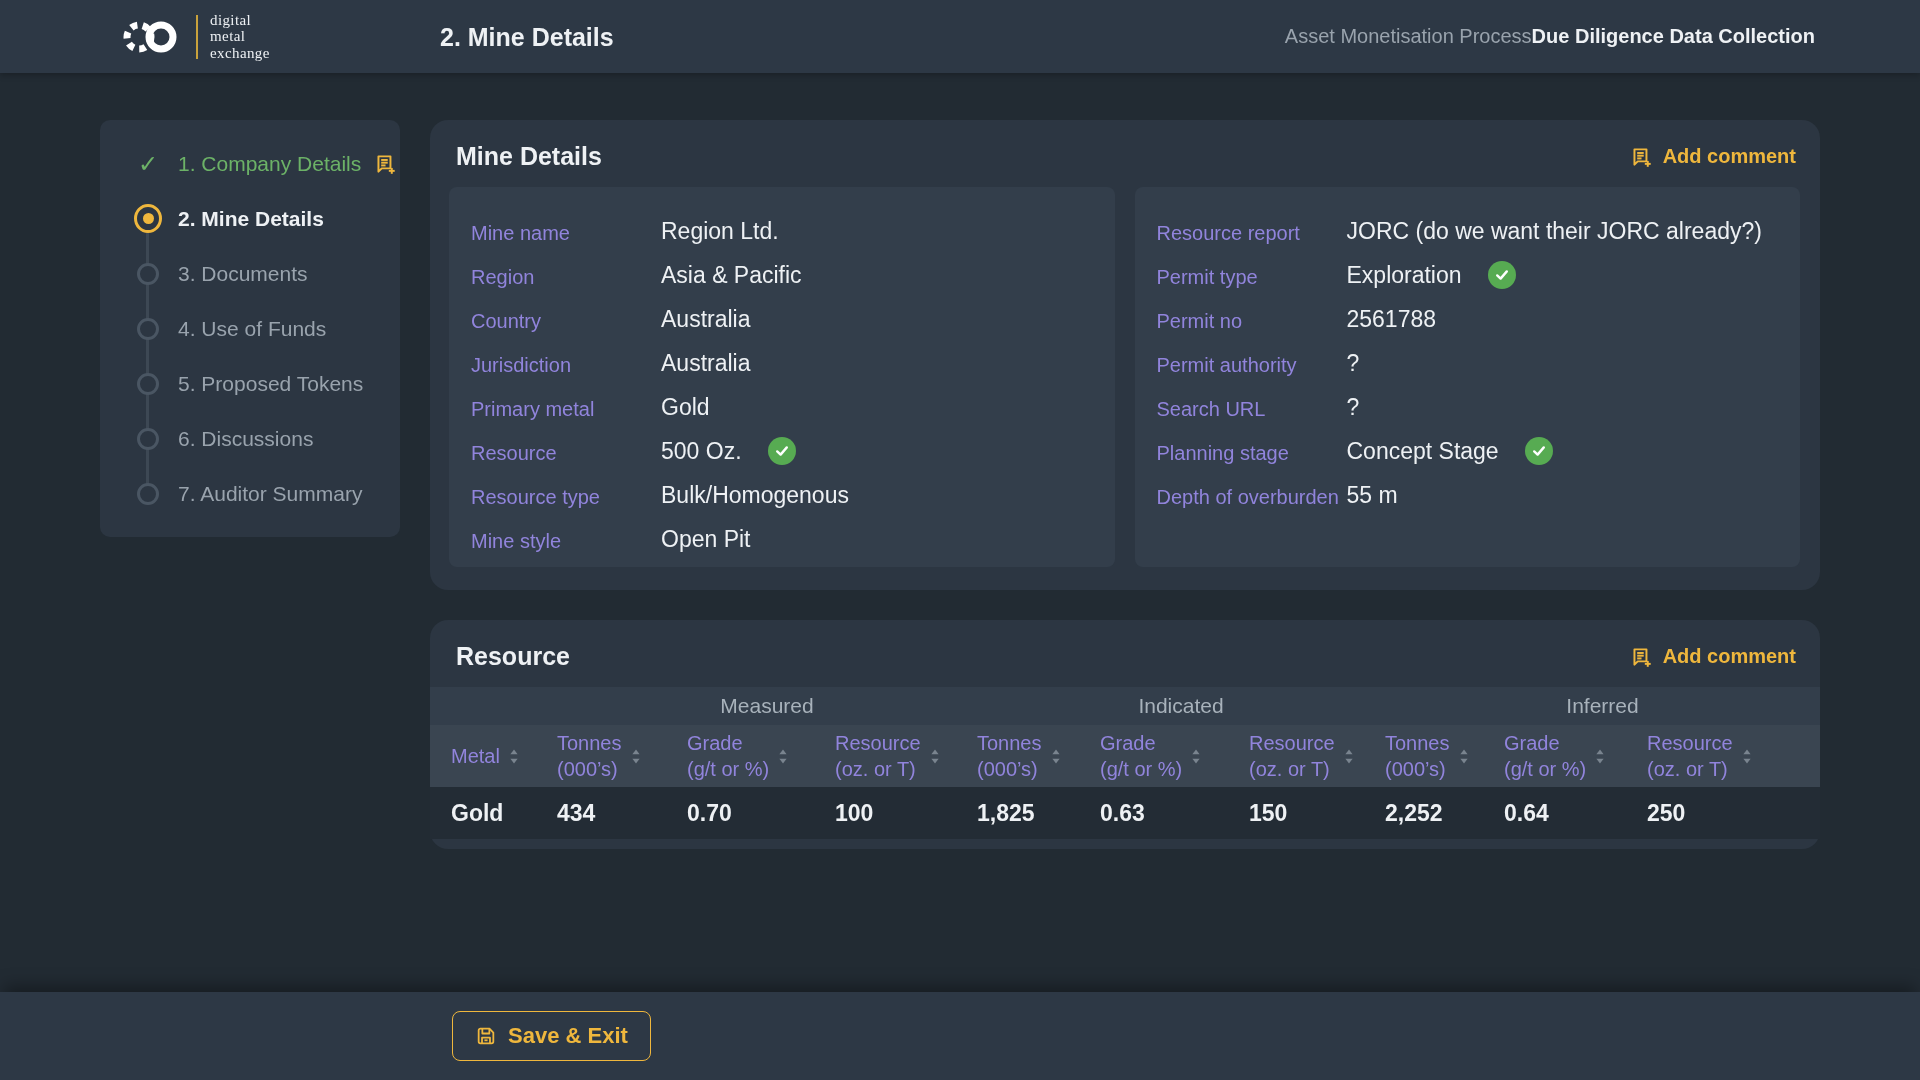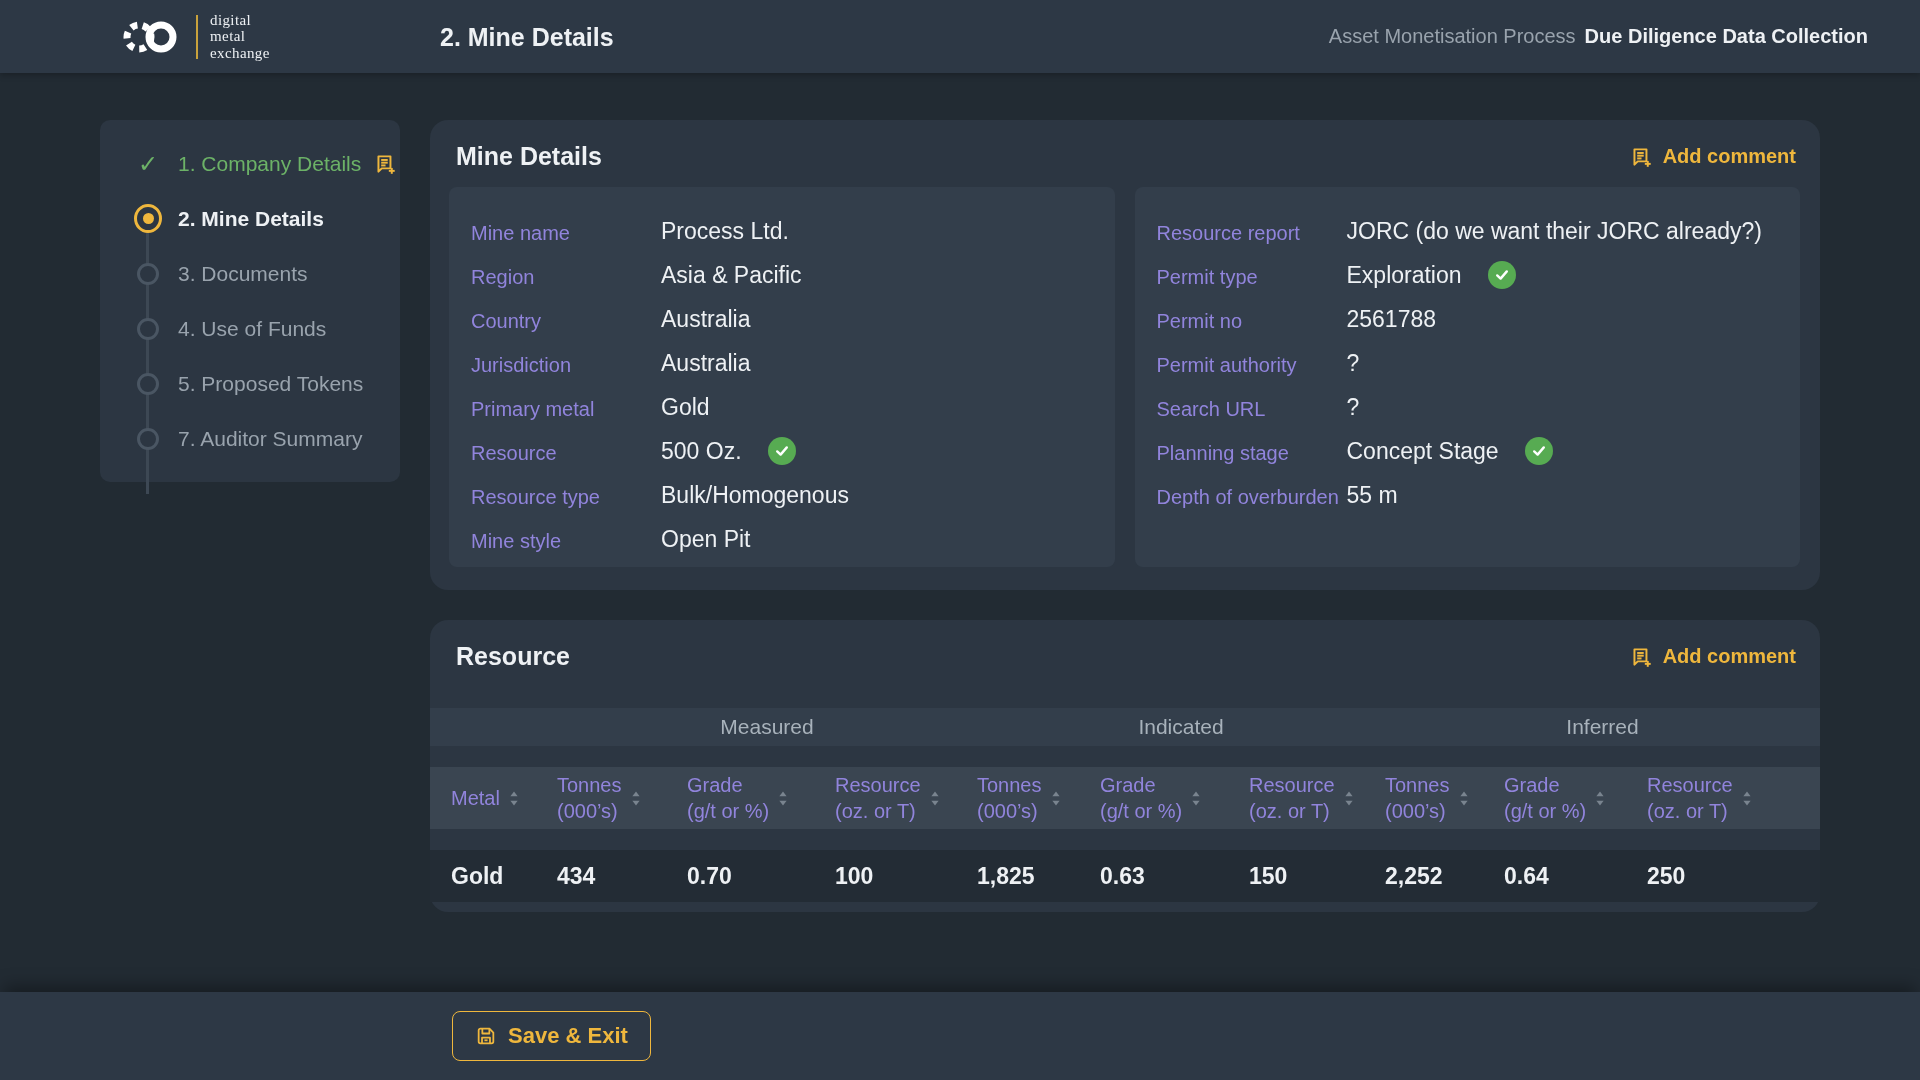--- a/index.html
+++ b/index.html
@@ -26,21 +26,21 @@
   
   .header{position:absolute;top:0;left:0;width:100%;height:73px;background:var(--bg-bar);
     display:flex;align-items:center;box-shadow:0 2px 6px rgba(0,0,0,.25);z-index:5;}
   .logo{display:flex;align-items:center;margin-left:120px;}
   .logo-divider{width:2px;height:44px;background:#c9a23c;margin:0 12px 0 14px;}
   .logo-text{color:var(--text-white);font-family:"Liberation Serif","DejaVu Serif",serif;
     font-size:15px;line-height:1.1;letter-spacing:.4px;}
   .logo-text span{display:block;}
   .page-title{position:absolute;left:440px;top:50%;transform:translateY(-50%);
     color:var(--text-white);font-size:25px;font-weight:700;}
-  .breadcrumb{margin-left:auto;margin-right:52px;font-size:20px;display:flex;gap:9px;align-items:center;}
+  .breadcrumb{margin-left:auto;margin-right:105px;font-size:20px;display:flex;gap:0;align-items:center;}
   .bc-muted{color:var(--text-gray);}
   .bc-strong{color:var(--text-white);font-weight:700;}
 
   
   .sidebar{position:absolute;left:100px;top:120px;width:300px;background:var(--bg-panel);
     border-radius:10px;padding:16px 0;}
   .step-line{position:absolute;left:46px;top:99px;width:3px;height:275px;background:var(--connector);}
   .sidebar ul{list-style:none;position:relative;}
   .step{display:flex;align-items:center;height:55px;cursor:pointer;}
   .s-icon{width:28px;display:flex;justify-content:center;align-items:center;margin-left:34px;position:relative;z-index:1;}
@@ -68,21 +68,21 @@
   .field-row{display:flex;align-items:flex-end;height:44px;}
   .f-label{width:190px;flex:none;color:var(--label-purple);font-size:20px;}
   .f-value{color:var(--text-white);font-size:23px;}
   .check-badge{width:28px;height:28px;border-radius:50%;background:var(--success-green);
     display:inline-flex;align-items:center;justify-content:center;margin-left:26px;flex:none;}
   .check-badge svg{width:14px;height:14px;}
 
   
   .panel-resource{margin-top:30px;padding-bottom:10px;}
   .rtable{--cols:106px 130px 148px 142px 123px 149px 136px 119px 143px 1fr;}
-  .t-groups,.t-head,.t-row{display:grid;grid-template-columns:var(--cols);padding-left:21px;margin-top:21px;}
+  .t-groups,.t-head,.t-row{display:grid;grid-template-columns:var(--cols);padding-left:21px;}
   .t-groups{background:var(--bg-inner);height:38px;align-items:center;}
   .t-group{text-align:center;color:#a8b2bb;font-size:21px;}
   .t-group.g2{grid-column:2/5;}
   .t-group.g3{grid-column:5/8;}
   .t-group.g4{grid-column:8/11;}
   .t-head{background:var(--bg-thead);height:62px;align-items:center;}
   .t-th{display:flex;align-items:center;gap:9px;color:var(--label-purple);font-size:20px;line-height:1.3;cursor:pointer;}
   .t-th .sort{flex:none;}
   .t-row{background:var(--bg-trow);height:52px;align-items:center;}
   .t-cell{color:var(--text-white);font-size:23px;font-weight:700;}
@@ -175,20 +175,28 @@
       <span class="ic-pending"></span>
     </span>
     <span class="s-label">5. Proposed Tokens</span>
 
   </li>
         <li class="step pending">
     <span class="s-icon">
 
       <span class="ic-pending"></span>
     </span>
+    <span class="s-label">6. Discussions</span>
+
+  </li>
+        <li class="step pending">
+    <span class="s-icon">
+
+      <span class="ic-pending"></span>
+    </span>
     <span class="s-label">7. Auditor Summary</span>
 
   </li>
       </ul>
   </aside>
 
   <div class="main">
 
     <section class="panel panel-mine">
       <div class="panel-head">
@@ -202,21 +210,21 @@
             <line x1="17.2" y1="14.6" x2="17.2" y2="20"></line>
             <line x1="14.5" y1="17.3" x2="19.9" y2="17.3"></line>
           </svg>
           <span>Add comment</span>
         </button>
       </div>
       <div class="boxes">
         <div class="field-box" id="fields-left">
             <div class="field-row">
     <span class="f-label">Mine name</span>
-    <span class="f-value">Process Ltd.</span>
+    <span class="f-value">Region Ltd.</span>
 
   </div>
             <div class="field-row">
     <span class="f-label">Region</span>
     <span class="f-value">Asia &amp; Pacific</span>
 
   </div>
             <div class="field-row">
     <span class="f-label">Country</span>
     <span class="f-value">Australia</span>

